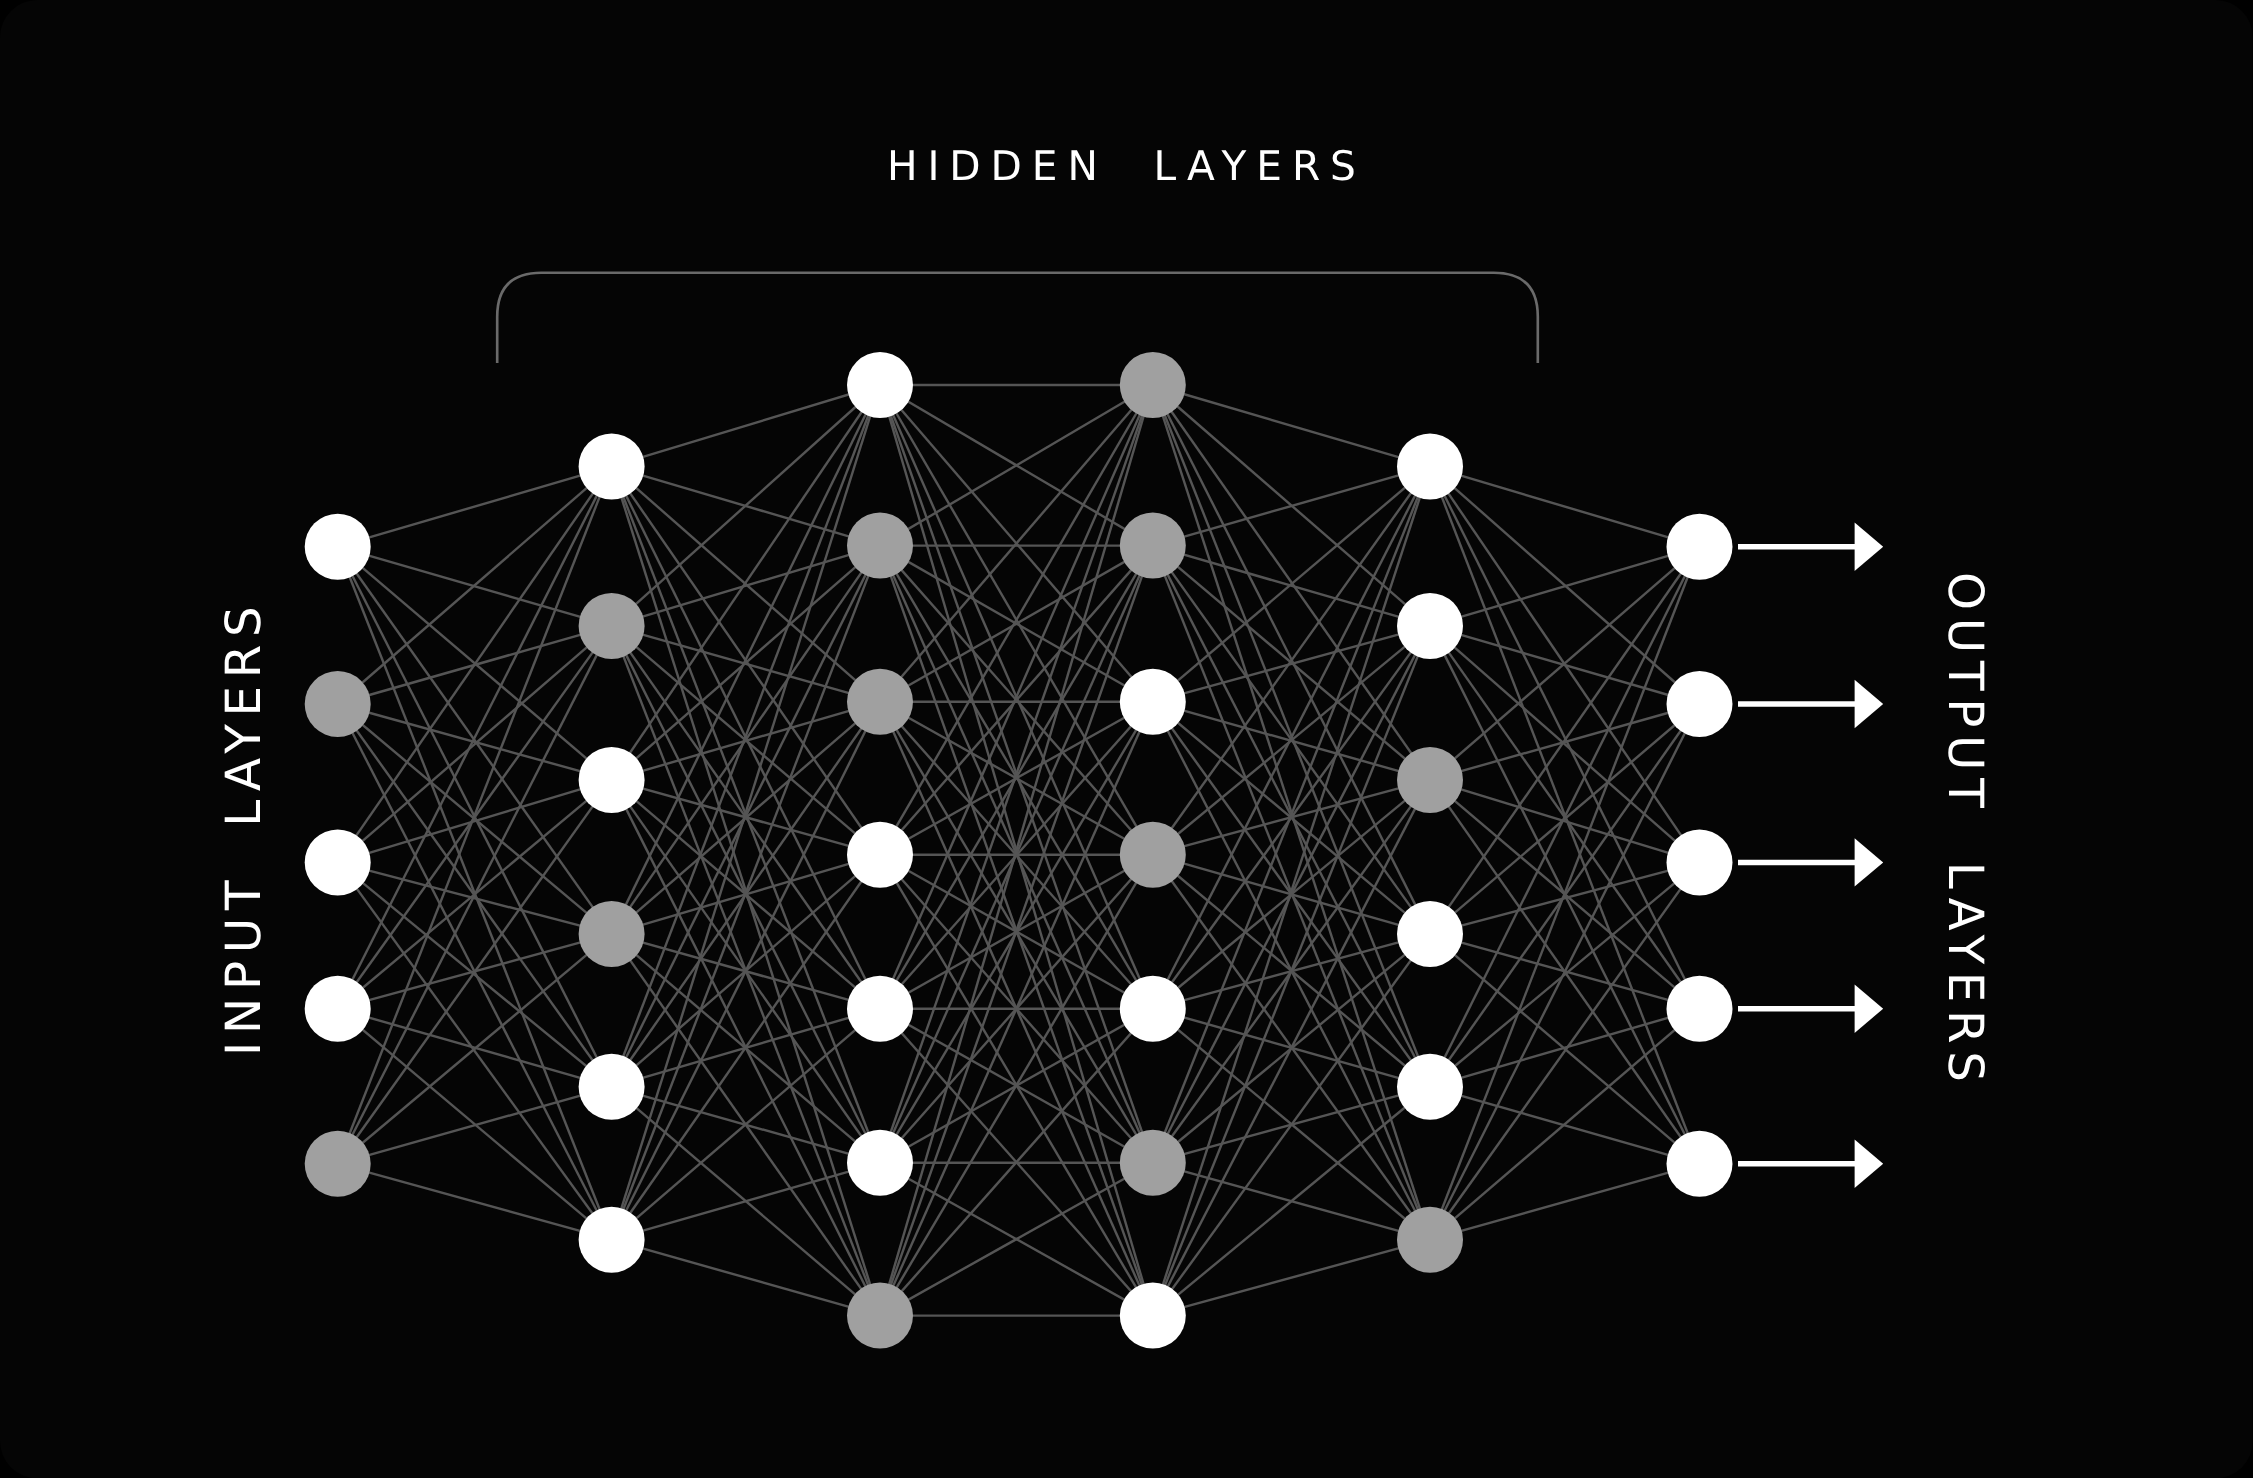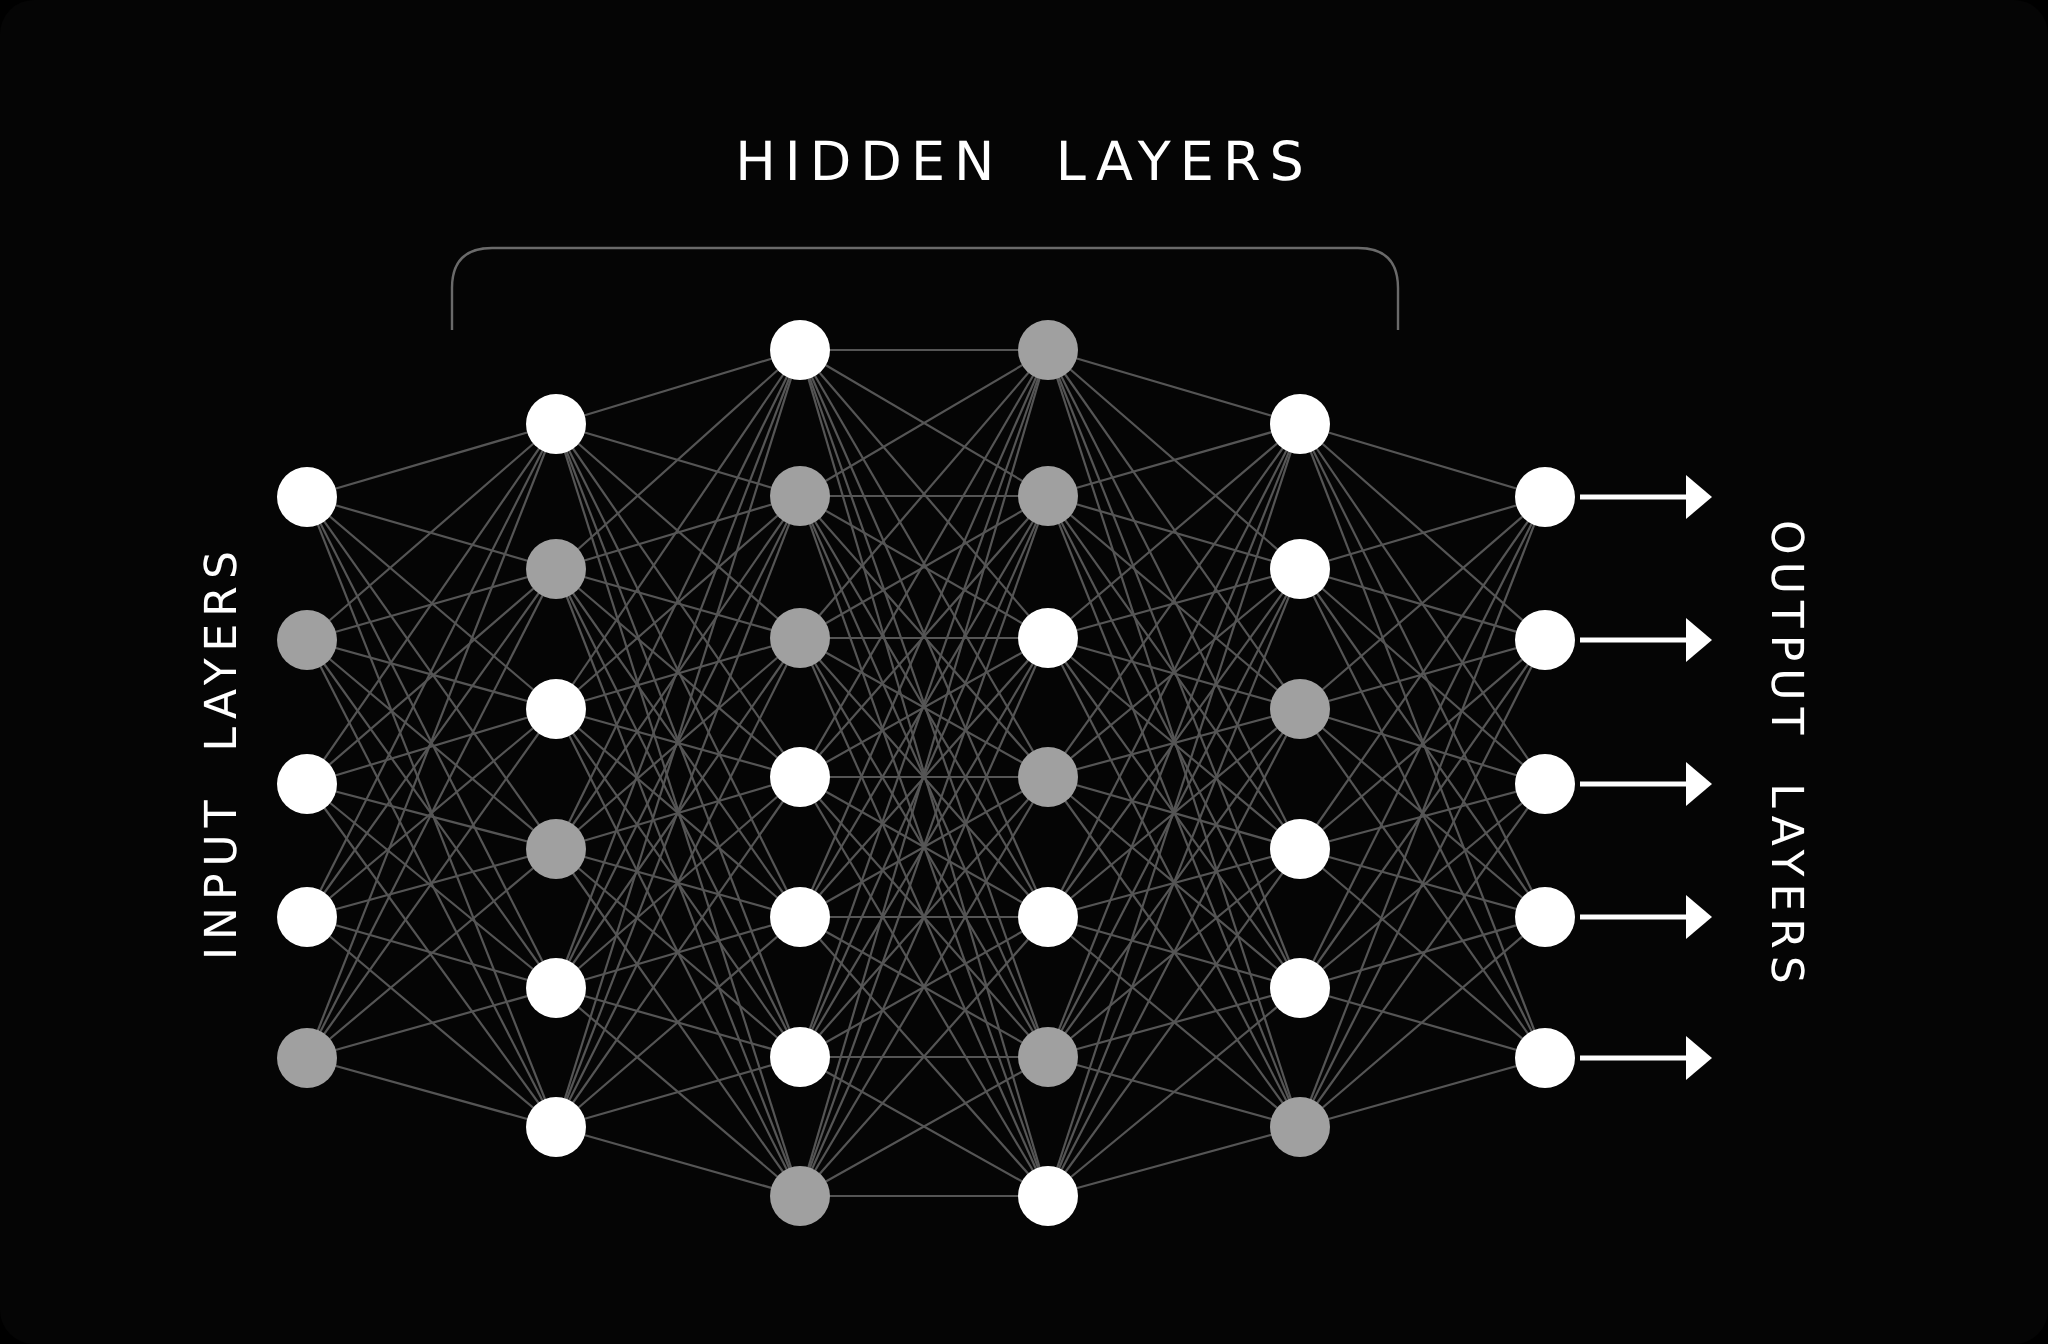--- a/index.html
+++ b/index.html
@@ -36,21 +36,21 @@
   .label-text {
     position: absolute;
     color: #ffffff;
     font-family: "DejaVu Sans", sans-serif;
     font-weight: 400;
     white-space: pre;
     letter-spacing: 6px;
     text-rendering: geometricPrecision;
   }
   #title-hidden {
-    font-size: 54px;
+    font-size: 37px;
     letter-spacing: 9px;
     left: 0;
     top: 130px;
     width: 2048px;
     text-align: center;
   }
   #label-input {
     font-size: 44px;
     letter-spacing: 7px;
     left: 0px;

